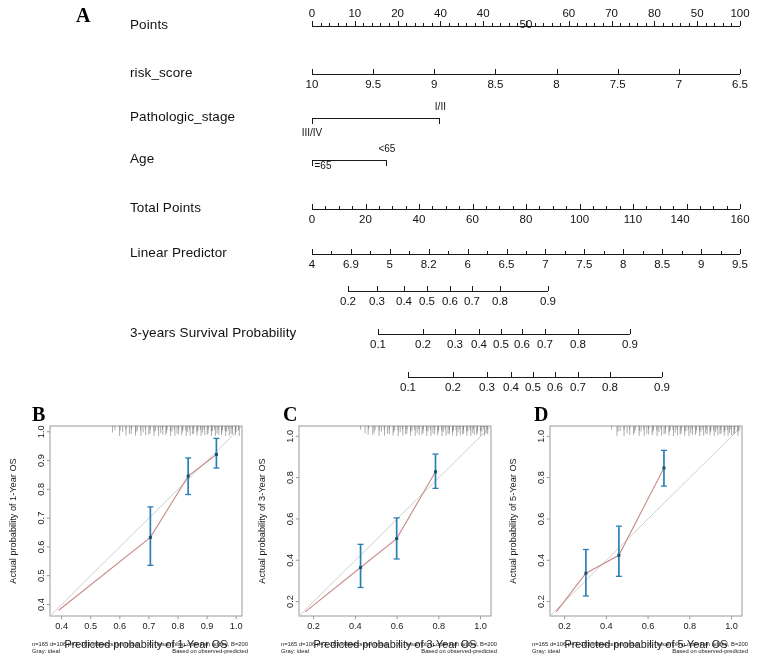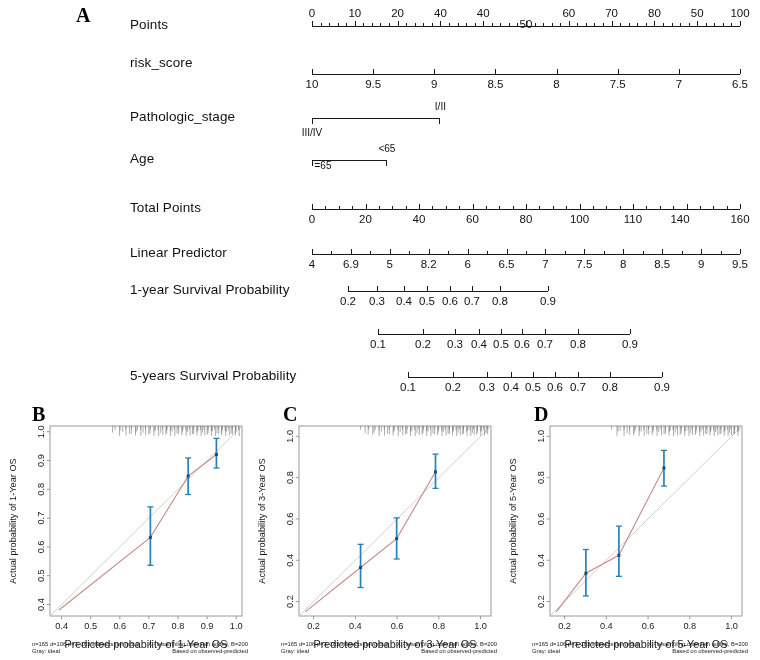--- a/index.html
+++ b/index.html
@@ -117,21 +117,21 @@
         <div class="ticklab" style="left:342.40000000000003px;top:-19px;">80</div>
         <div class="tick major up" style="left:385.2px;"></div>
         <div class="tick minor up" style="left:393.76px;"></div>
         <div class="tick minor up" style="left:402.32px;"></div>
         <div class="tick minor up" style="left:410.88px;"></div>
         <div class="tick minor up" style="left:419.44px;"></div>
         <div class="ticklab" style="left:385.2px;top:-19px;">50</div>
         <div class="tick major up" style="left:428px;"></div>
         <div class="ticklab" style="left:428px;top:-19px;">100</div>
       </div>
-      <div class="nom-label" style="left:130px;top:55px;">risk_score</div>
+      <div class="nom-label" style="left:130px;top:65px;">risk_score</div>
       <div class="nom-axis" style="left:312px;top:74px;width:428px;">
         <div class="axisline"></div>
         <div class="tick major up" style="left:0px;"></div>
         <div class="ticklab" style="left:0px;top:4px;">10</div>
         <div class="tick major up" style="left:61.14285714285714px;"></div>
         <div class="ticklab" style="left:61.14285714285714px;top:4px;">9.5</div>
         <div class="tick major up" style="left:122.28571428571428px;"></div>
         <div class="ticklab" style="left:122.28571428571428px;top:4px;">9</div>
         <div class="tick major up" style="left:183.42857142857142px;"></div>
         <div class="ticklab" style="left:183.42857142857142px;top:4px;">8.5</div>
@@ -238,40 +238,40 @@
         <div class="ticklab" style="left:311.2727272727273px;top:4px;">8</div>
         <div class="tick major up" style="left:350.1818181818182px;"></div>
         <div class="tick minor up" style="left:369.6363636363636px;"></div>
         <div class="ticklab" style="left:350.1818181818182px;top:4px;">8.5</div>
         <div class="tick major up" style="left:389.09090909090907px;"></div>
         <div class="tick minor up" style="left:408.5454545454545px;"></div>
         <div class="ticklab" style="left:389.09090909090907px;top:4px;">9</div>
         <div class="tick major up" style="left:428px;"></div>
         <div class="ticklab" style="left:428px;top:4px;">9.5</div>
       </div>
-      <div class="nom-label" style="left:130px;top:282px;">1-year Survival Probability</div>
       <div class="nom-axis" style="left:348px;top:291px;width:200px;">
         <div class="axisline"></div>
         <div class="tick major up" style="left:0px;"></div>
         <div class="ticklab" style="left:0px;top:4px;">0.2</div>
         <div class="tick major up" style="left:29px;"></div>
         <div class="ticklab" style="left:29px;top:4px;">0.3</div>
         <div class="tick major up" style="left:56px;"></div>
         <div class="ticklab" style="left:56px;top:4px;">0.4</div>
         <div class="tick major up" style="left:79px;"></div>
         <div class="ticklab" style="left:79px;top:4px;">0.5</div>
         <div class="tick major up" style="left:102px;"></div>
         <div class="ticklab" style="left:102px;top:4px;">0.6</div>
         <div class="tick major up" style="left:124px;"></div>
         <div class="ticklab" style="left:124px;top:4px;">0.7</div>
         <div class="tick major up" style="left:152px;"></div>
         <div class="ticklab" style="left:152px;top:4px;">0.8</div>
         <div class="tick major up" style="left:200px;"></div>
         <div class="ticklab" style="left:200px;top:4px;">0.9</div>
       </div>
+      <div class="nom-label" style="left:130px;top:325px;">3-years Survival Probability</div>
       <div class="nom-axis" style="left:378px;top:334px;width:252px;">
         <div class="axisline"></div>
         <div class="tick major up" style="left:0px;"></div>
         <div class="ticklab" style="left:0px;top:4px;">0.1</div>
         <div class="tick major up" style="left:45px;"></div>
         <div class="ticklab" style="left:45px;top:4px;">0.2</div>
         <div class="tick major up" style="left:77px;"></div>
         <div class="ticklab" style="left:77px;top:4px;">0.3</div>
         <div class="tick major up" style="left:101px;"></div>
         <div class="ticklab" style="left:101px;top:4px;">0.4</div>
@@ -279,21 +279,20 @@
         <div class="ticklab" style="left:123px;top:4px;">0.5</div>
         <div class="tick major up" style="left:144px;"></div>
         <div class="ticklab" style="left:144px;top:4px;">0.6</div>
         <div class="tick major up" style="left:167px;"></div>
         <div class="ticklab" style="left:167px;top:4px;">0.7</div>
         <div class="tick major up" style="left:200px;"></div>
         <div class="ticklab" style="left:200px;top:4px;">0.8</div>
         <div class="tick major up" style="left:252px;"></div>
         <div class="ticklab" style="left:252px;top:4px;">0.9</div>
       </div>
-      <div class="nom-label" style="left:130px;top:368px;">5-years Survival Probability</div>
       <div class="nom-axis" style="left:408px;top:377px;width:254px;">
         <div class="axisline"></div>
         <div class="tick major up" style="left:0px;"></div>
         <div class="ticklab" style="left:0px;top:4px;">0.1</div>
         <div class="tick major up" style="left:45px;"></div>
         <div class="ticklab" style="left:45px;top:4px;">0.2</div>
         <div class="tick major up" style="left:79px;"></div>
         <div class="ticklab" style="left:79px;top:4px;">0.3</div>
         <div class="tick major up" style="left:103px;"></div>
         <div class="ticklab" style="left:103px;top:4px;">0.4</div>

